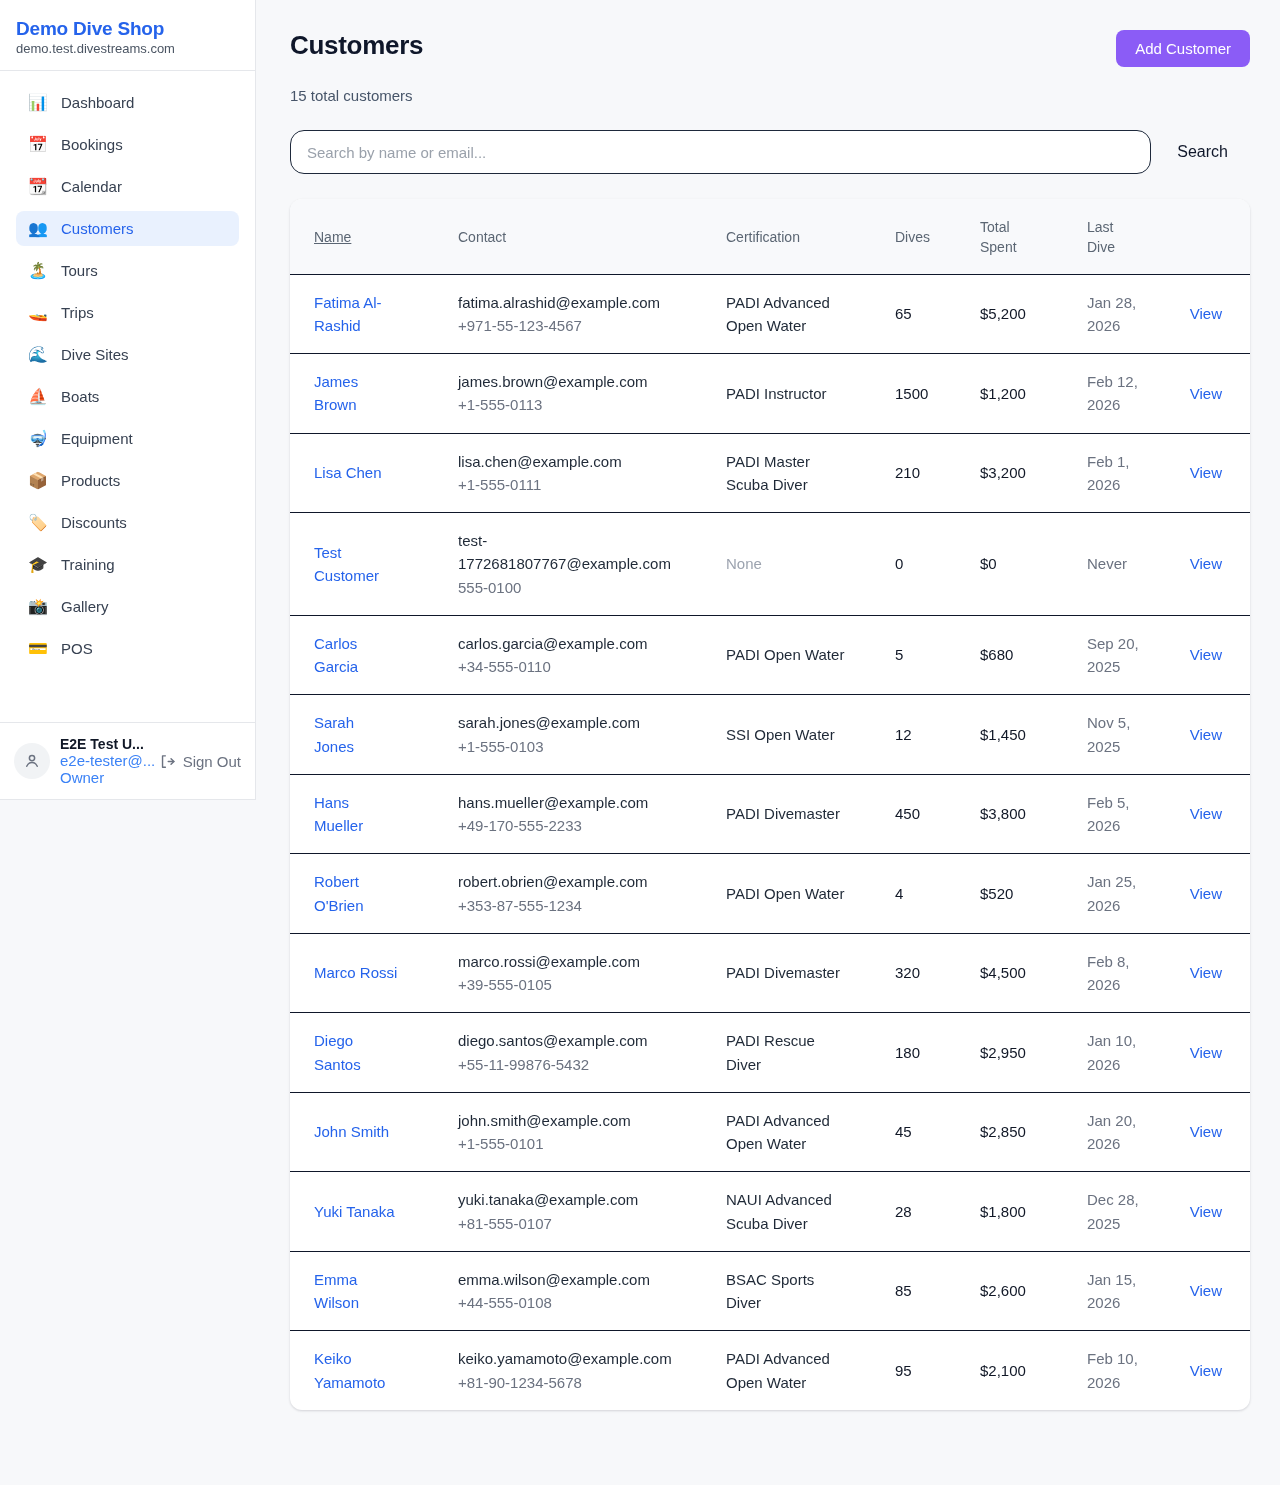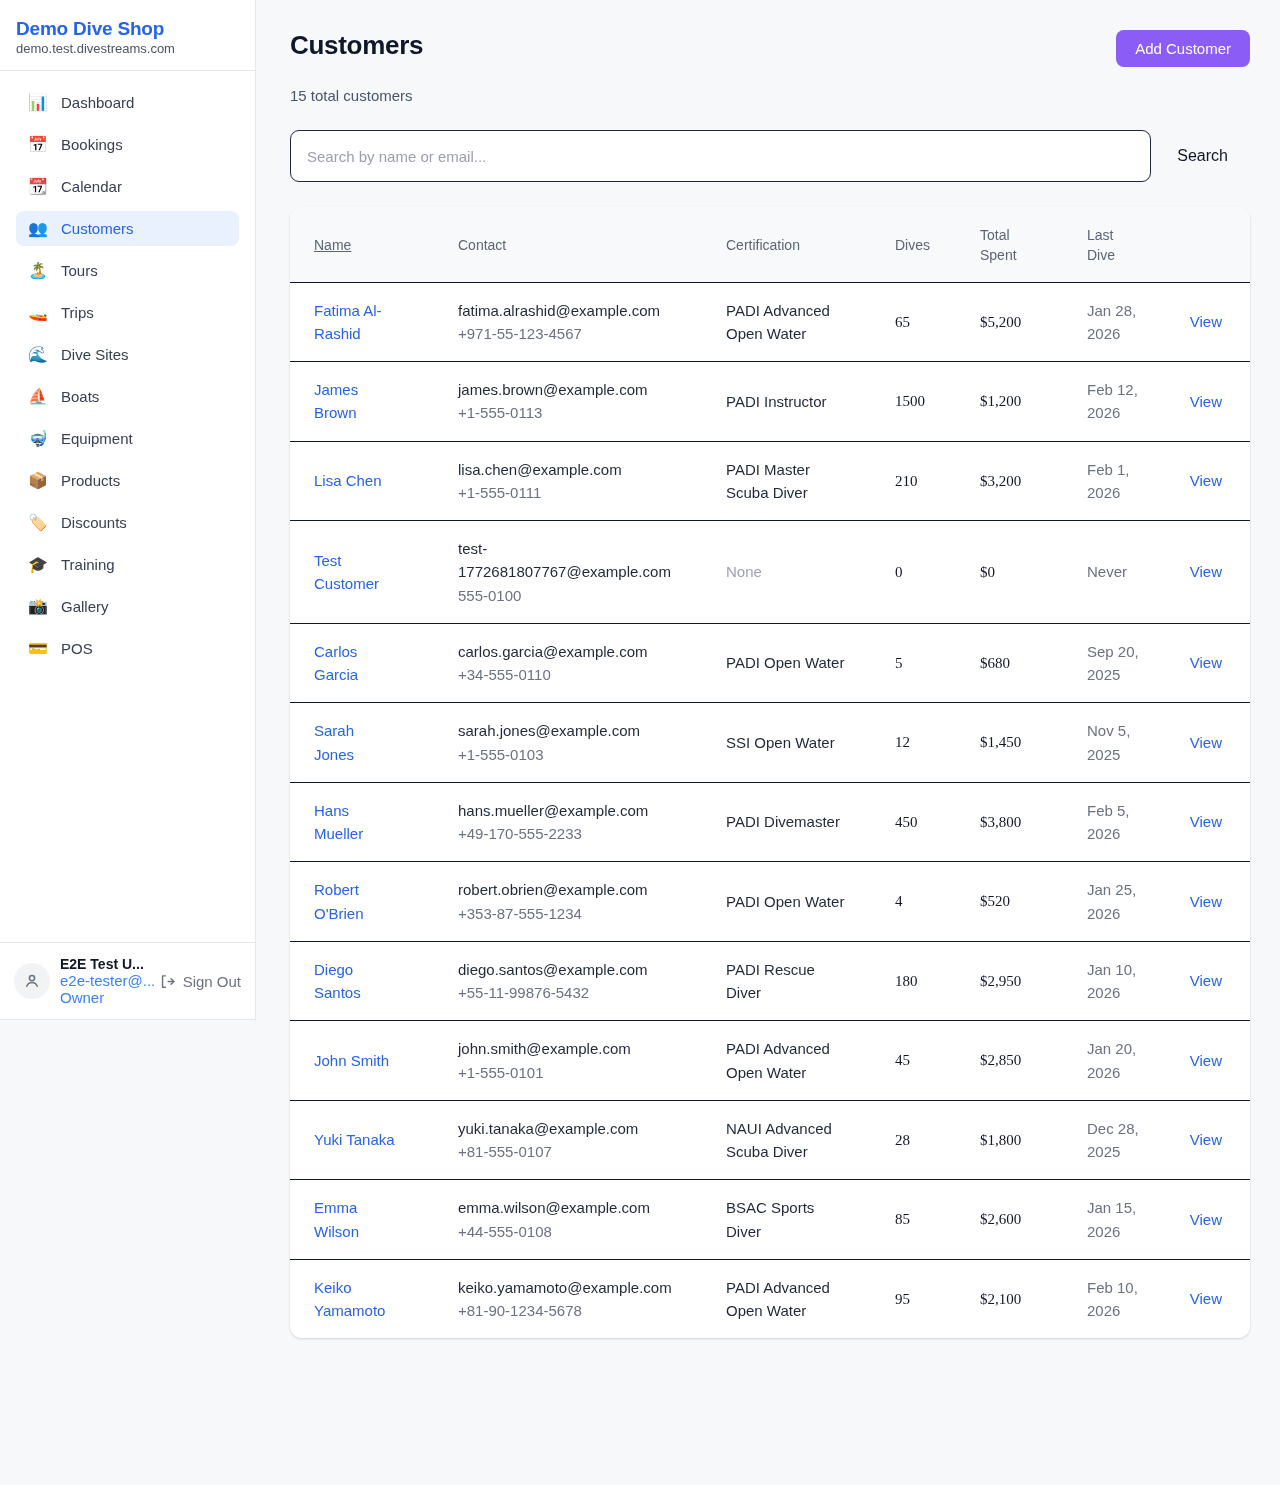--- a/index.html
+++ b/index.html
@@ -7,21 +7,21 @@
   body {
     font-family:"Liberation Sans","DejaVu Sans",sans-serif;
     background:#f7f8fa;
     color:#111827;
     display:flex;
     align-items:flex-start;
   }
 
   
   .sidebar {
-    width:256px; min-width:256px; height:1020px;
+    width:256px; min-width:256px; height:800px;
     background:#ffffff;
     border-right:1px solid #e5e7eb;
     border-bottom:1px solid #e5e7eb;
     display:flex; flex-direction:column;
   }
   .brand { padding:18px 16px 14px; border-bottom:1px solid #e5e7eb; }
   .brand-name { color:#2563eb; font-size:19px; font-weight:700; letter-spacing:-0.2px; }
   .brand-domain { color:#4b5563; font-size:13px; margin-top:1px; }
   .nav { list-style:none; padding:14px 16px; flex:1; }
   .nav li {
@@ -54,21 +54,21 @@
   .page-head { display:flex; justify-content:space-between; align-items:flex-start; }
   .page-title { font-size:26px; font-weight:700; color:#0f172a; letter-spacing:-0.3px; }
   .page-sub { font-size:15px; color:#475569; margin-top:26px; }
   .btn-primary {
     background:#8b5cf6; color:#ffffff; border:none; cursor:pointer;
     font-family:inherit; font-size:15px; font-weight:500;
     padding:10px 19px; border-radius:8px;
   }
   .search-row { display:flex; align-items:center; margin-top:26px; }
   .search-input {
-    flex:1; height:52px; border:1.5px solid #1e293b; border-radius:9px;
+    flex:1; height:44px; border:1.5px solid #1e293b; border-radius:14px;
     padding:0 16px; font-size:15px; font-family:inherit; color:#111827;
     background:#ffffff; outline:none;
   }
   .search-input::placeholder { color:#9aa1ab; }
   .btn-search {
     background:none; border:none; cursor:pointer; font-family:inherit;
     font-size:16px; color:#0f172a; padding:0 22px 0 26px;
   }
 
   
@@ -96,21 +96,21 @@
   td:first-child { padding-left:24px; }
   td.cell-name { padding-right:60px; }
   td.cell-contact { padding-right:56px; }
   td.cell-cert { padding-right:48px; }
   td.cell-last { padding-right:28px; }
   .c-name { color:#2563eb; font-weight:500; text-decoration:none; cursor:pointer; display:inline-block; }
   .c-email { color:#1f2937; }
   .c-phone { color:#6b7280; }
   .c-cert { color:#1f2937; }
   .c-cert.muted { color:#9ca3af; }
-  .c-dives, .c-spent { color:#111827;font-family:Liberation Serif, serif; }
+  .c-dives, .c-spent { color:#111827; }
   .c-last { color:#6b7280; }
   td.cell-view { text-align:right; padding-right:28px; }
   .c-view { color:#2563eb; text-decoration:none; cursor:pointer; font-size:15px; }
 </style>
 </head>
 <body>
 
 <aside class="sidebar">
   <div class="brand">
     <div class="brand-name">Demo Dive Shop</div>
@@ -346,20 +346,32 @@
         <div class="c-email">robert.obrien@example.com</div>
         <div class="c-phone">+353-87-555-1234</div>
       </td>
       <td class="cell-cert"><span class="c-cert">PADI Open Water</span></td>
       <td><span class="c-dives">4</span></td>
       <td><span class="c-spent">$520</span></td>
       <td class="cell-last"><span class="c-last">Jan 25, 2026</span></td>
       <td class="cell-view"><a class="c-view">View</a></td>
     </tr>
 
+    <tr>
+      <td class="cell-name"><a class="c-name">Marco Rossi</a></td>
+      <td class="cell-contact">
+        <div class="c-email">marco.rossi@example.com</div>
+        <div class="c-phone">+39-555-0105</div>
+      </td>
+      <td class="cell-cert"><span class="c-cert">PADI Divemaster</span></td>
+      <td><span class="c-dives">320</span></td>
+      <td><span class="c-spent">$4,500</span></td>
+      <td class="cell-last"><span class="c-last">Feb 8, 2026</span></td>
+      <td class="cell-view"><a class="c-view">View</a></td>
+    </tr>
 
     <tr>
       <td class="cell-name"><a class="c-name">Diego Santos</a></td>
       <td class="cell-contact">
         <div class="c-email">diego.santos@example.com</div>
         <div class="c-phone">+55-11-99876-5432</div>
       </td>
       <td class="cell-cert"><span class="c-cert">PADI Rescue Diver</span></td>
       <td><span class="c-dives">180</span></td>
       <td><span class="c-spent">$2,950</span></td>

